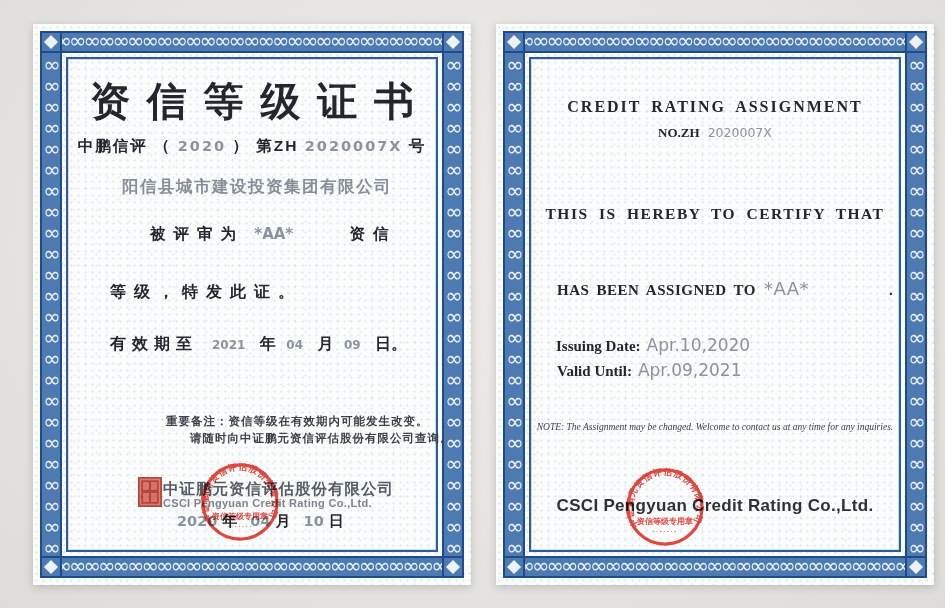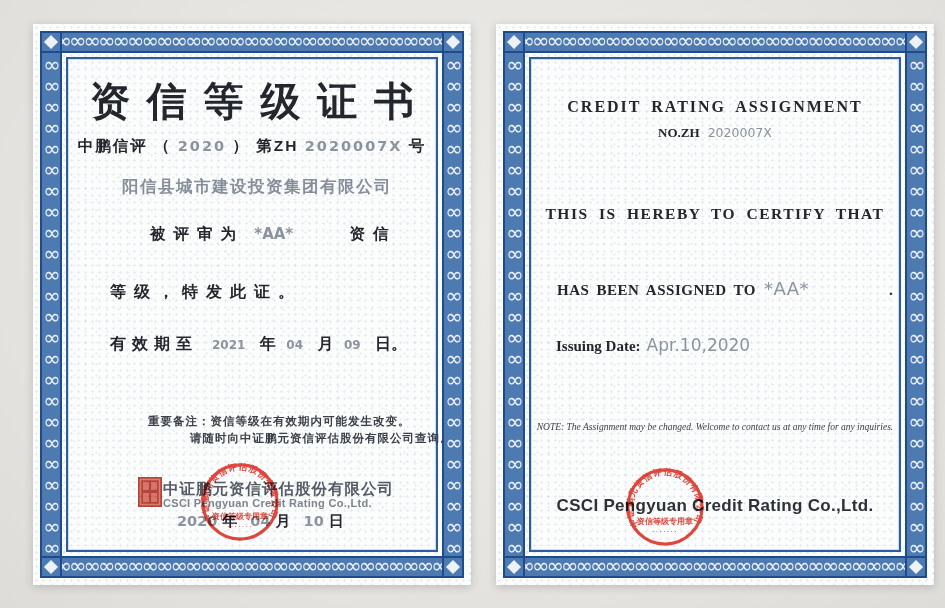--- a/index.html
+++ b/index.html
@@ -67,21 +67,21 @@
   .l-serial .gray { font-size:14.5px; }
   .l-company { top:152px; left:89px; font-size:16.5px; color:#868f99; letter-spacing:1.5px; font-weight:bold; }
   .l-line1   { top:200px; left:117px; font-size:15.5px; }
   .l-line1 .sp { letter-spacing:8px; }
   .l-line1 .rating { font-size:15px; margin-left:6px; }
   .l-line1 .post { margin-left:52px; letter-spacing:8px; }
   .l-line2   { top:258px; left:77px; font-size:16px; letter-spacing:8px; }
   .l-line3   { top:310px; left:77px; font-size:16px; }
   .l-line3 .pre { letter-spacing:6px; margin-right:8px; }
   .l-line3 .num { font-size:12px; margin:0 10px 8px 6px; }
-  .l-note1   { top:390px; left:115px; font-size:11.5px; color:#3c4149; letter-spacing:1px; }
+  .l-note1   { top:390px; left:133px; font-size:11.5px; color:#3c4149; letter-spacing:1px; }
   .l-note2   { top:407px; left:157px; font-size:11.5px; color:#3c4149; letter-spacing:1px; }
   .l-issuer-cn { top:455px; left:130px; font-size:15.5px; color:#565c66; letter-spacing:1px; font-weight:bold; }
   .l-issuer-en { top:473px; left:130px; font-size:11px; color:#7e848d; font-weight:bold; letter-spacing:.3px; }
   .l-date    { top:488px; left:144px; font-size:15px; }
   .l-date .num { font-size:14.5px; margin-right:5px; }
   .l-date .unit { margin-right:13px; }
 
   .r-title1  { top:52px; font-size:21px; letter-spacing:2px; word-spacing:10px; }
   .r-title2  { top:74px; font-size:16px; letter-spacing:2px; word-spacing:4px; }
   .r-no      { top:101px; font-size:13px; }
@@ -197,20 +197,23 @@
 
     <div class="abs center ink serif r-certify">THIS IS HEREBY TO CERTIFY THAT</div>
 
     <div class="abs r-assign">
       <span class="ink serif">HAS BEEN ASSIGNED TO</span><span class="gray rating">*AA*</span><span class="ink serif dot">.</span>
     </div>
 
     <div class="abs r-issuing">
       <span class="ink serif">Issuing Date:</span><span class="gray">Apr.10,2020</span>
     </div>
+    <div class="abs r-valid">
+      <span class="ink serif">Valid Until:</span><span class="gray">Apr.09,2021</span>
+    </div>
 
     <div class="abs center serif r-note">NOTE: The Assignment may be changed. Welcome to contact us at any time for any inquiries.</div>
 
     <div class="abs center r-issuer">CSCI Pengyuan Credit Rating Co.,Ltd.</div>
 
     <svg class="seal seal-round-right abs" viewBox="0 0 120 120" xmlns="http://www.w3.org/2000/svg" xmlns:xlink="http://www.w3.org/1999/xlink">
       <circle cx="60" cy="60" r="53" fill="none" stroke="#e0392e" stroke-width="4.5"></circle>
       <path id="sealArcR" d="M 25,90 A 46,46 0 1 1 95,90" fill="none"></path>
       <text font-size="12.5" fill="#e0392e" letter-spacing="1.5" font-weight="bold"><textPath href="#sealArcR" xlink:href="#sealArcR" startOffset="4">中证鹏元资信评估股份有限公司</textPath></text>
       <text x="60" y="84" text-anchor="middle" font-size="11.5" fill="#e0392e" font-weight="bold">资信等级专用章</text>

